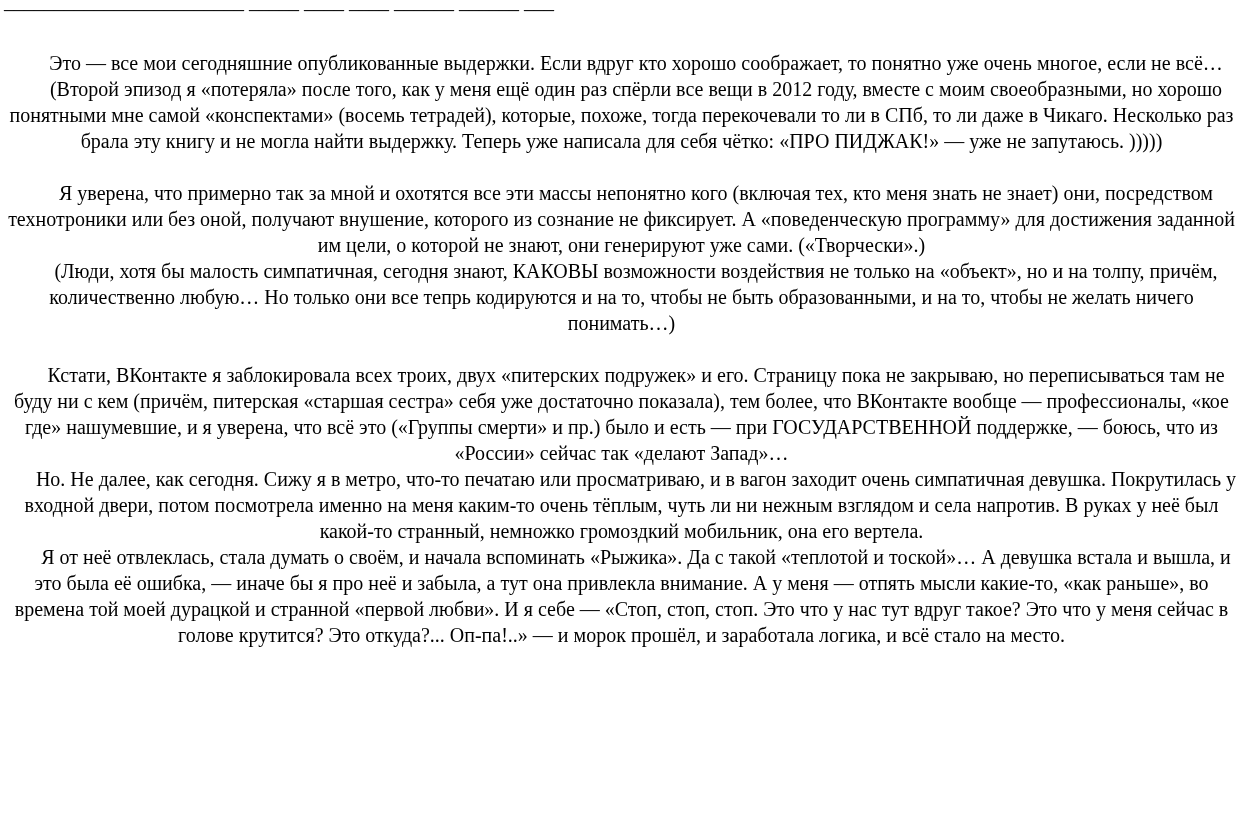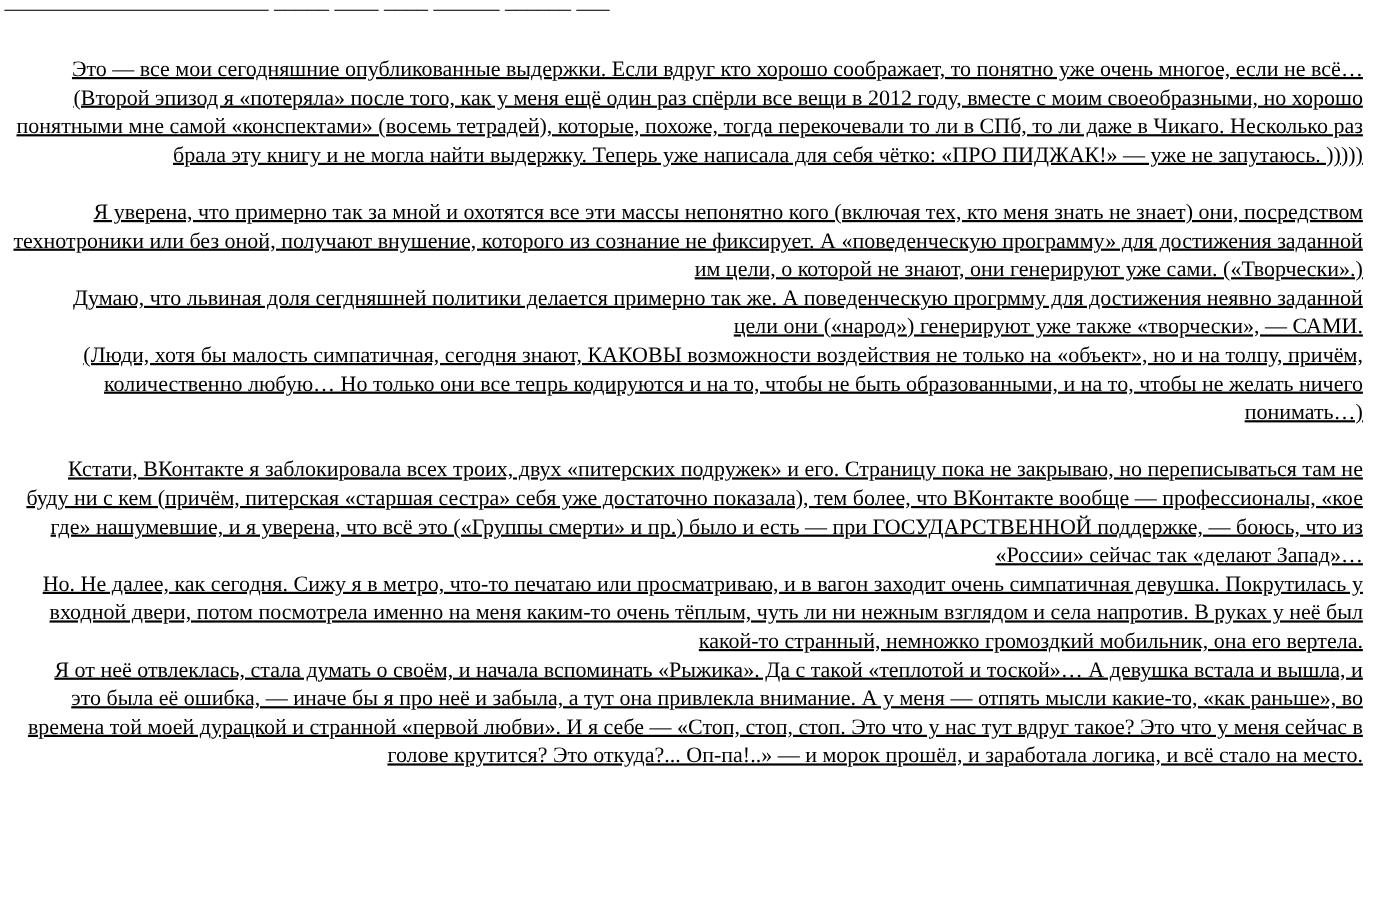--- a/index.html
+++ b/index.html
@@ -31,39 +31,37 @@
   }
   .block-first {
     margin-top: 36px;           
   }
   .block + .block {
     margin-top: 26px;           
   }
   p.para {
     margin: 0;
     text-indent: 29px;          
-    text-align: right;
-    text-decoration: underline;
+    text-align: center;
   }
 </style>
 </head>
 <body>
 
 <div class="doc">
 
   <div class="separator">________________________ _____ ____ ____ ______ ______ ___</div>
 
   <div class="block block-first">
     <p class="para">Это — все мои сегодняшние опубликованные выдержки. Если вдруг кто хорошо соображает, то понятно уже очень многое, если не всё…</p>
     <p class="para">(Второй эпизод я «потеряла» после того, как у меня ещё один раз спёрли все вещи в 2012 году, вместе с моим своеобразными, но хорошо понятными мне самой «конспектами» (восемь тетрадей), которые, похоже, тогда перекочевали то ли в СПб, то ли даже в Чикаго. Несколько раз брала эту книгу и не могла найти выдержку. Теперь уже написала для себя чётко: «ПРО ПИДЖАК!» — уже не запутаюсь. )))))</p>
   </div>
 
   <div class="block">
     <p class="para">Я уверена, что примерно так за мной и охотятся все эти массы непонятно кого (включая тех, кто меня знать не знает) они, посредством технотроники или без оной, получают внушение, которого из сознание не фиксирует. А «поведенческую программу» для достижения заданной им цели, о которой не знают, они генерируют уже сами. («Творчески».)</p>
-    <p class="para">Думаю, что львиная доля сегдняшней политики делается примерно так же. А поведенческую прогрмму для достижения неявно заданной цели они («народ») генерируют уже также «творчески», — САМИ.</p>
     <p class="para">(Люди, хотя бы малость симпатичная, сегодня знают, КАКОВЫ возможности воздействия не только на «объект», но и на толпу, причём, количественно любую… Но только они все тепрь кодируются и на то, чтобы не быть образованными, и на то, чтобы не желать ничего понимать…)</p>
   </div>
 
   <div class="block">
     <p class="para">Кстати, ВКонтакте я заблокировала всех троих, двух «питерских подружек» и его. Страницу пока не закрываю, но переписываться там не буду ни с кем (причём, питерская «старшая сестра» себя уже достаточно показала), тем более, что ВКонтакте вообще — профессионалы, «кое где» нашумевшие, и я уверена, что всё это («Группы смерти» и пр.) было и есть — при ГОСУДАРСТВЕННОЙ поддержке, — боюсь, что из «России» сейчас так «делают Запад»…</p>
     <p class="para">Но. Не далее, как сегодня. Сижу я в метро, что-то печатаю или просматриваю, и в вагон заходит очень симпатичная девушка. Покрутилась у входной двери, потом посмотрела именно на меня каким-то очень тёплым, чуть ли ни нежным взглядом и села напротив. В руках у неё был какой-то странный, немножко громоздкий мобильник, она его вертела.</p>
     <p class="para">Я от неё отвлеклась, стала думать о своём, и начала вспоминать «Рыжика». Да с такой «теплотой и тоской»… А девушка встала и вышла, и это была её ошибка, — иначе бы я про неё и забыла, а тут она привлекла внимание. А у меня — отпять мысли какие-то, «как раньше», во времена той моей дурацкой и странной «первой любви». И я себе — «Стоп, стоп, стоп. Это что у нас тут вдруг такое? Это что у меня сейчас в голове крутится? Это откуда?... Оп-па!..» — и морок прошёл, и заработала логика, и всё стало на место.</p>
   </div>
 
 </div>

